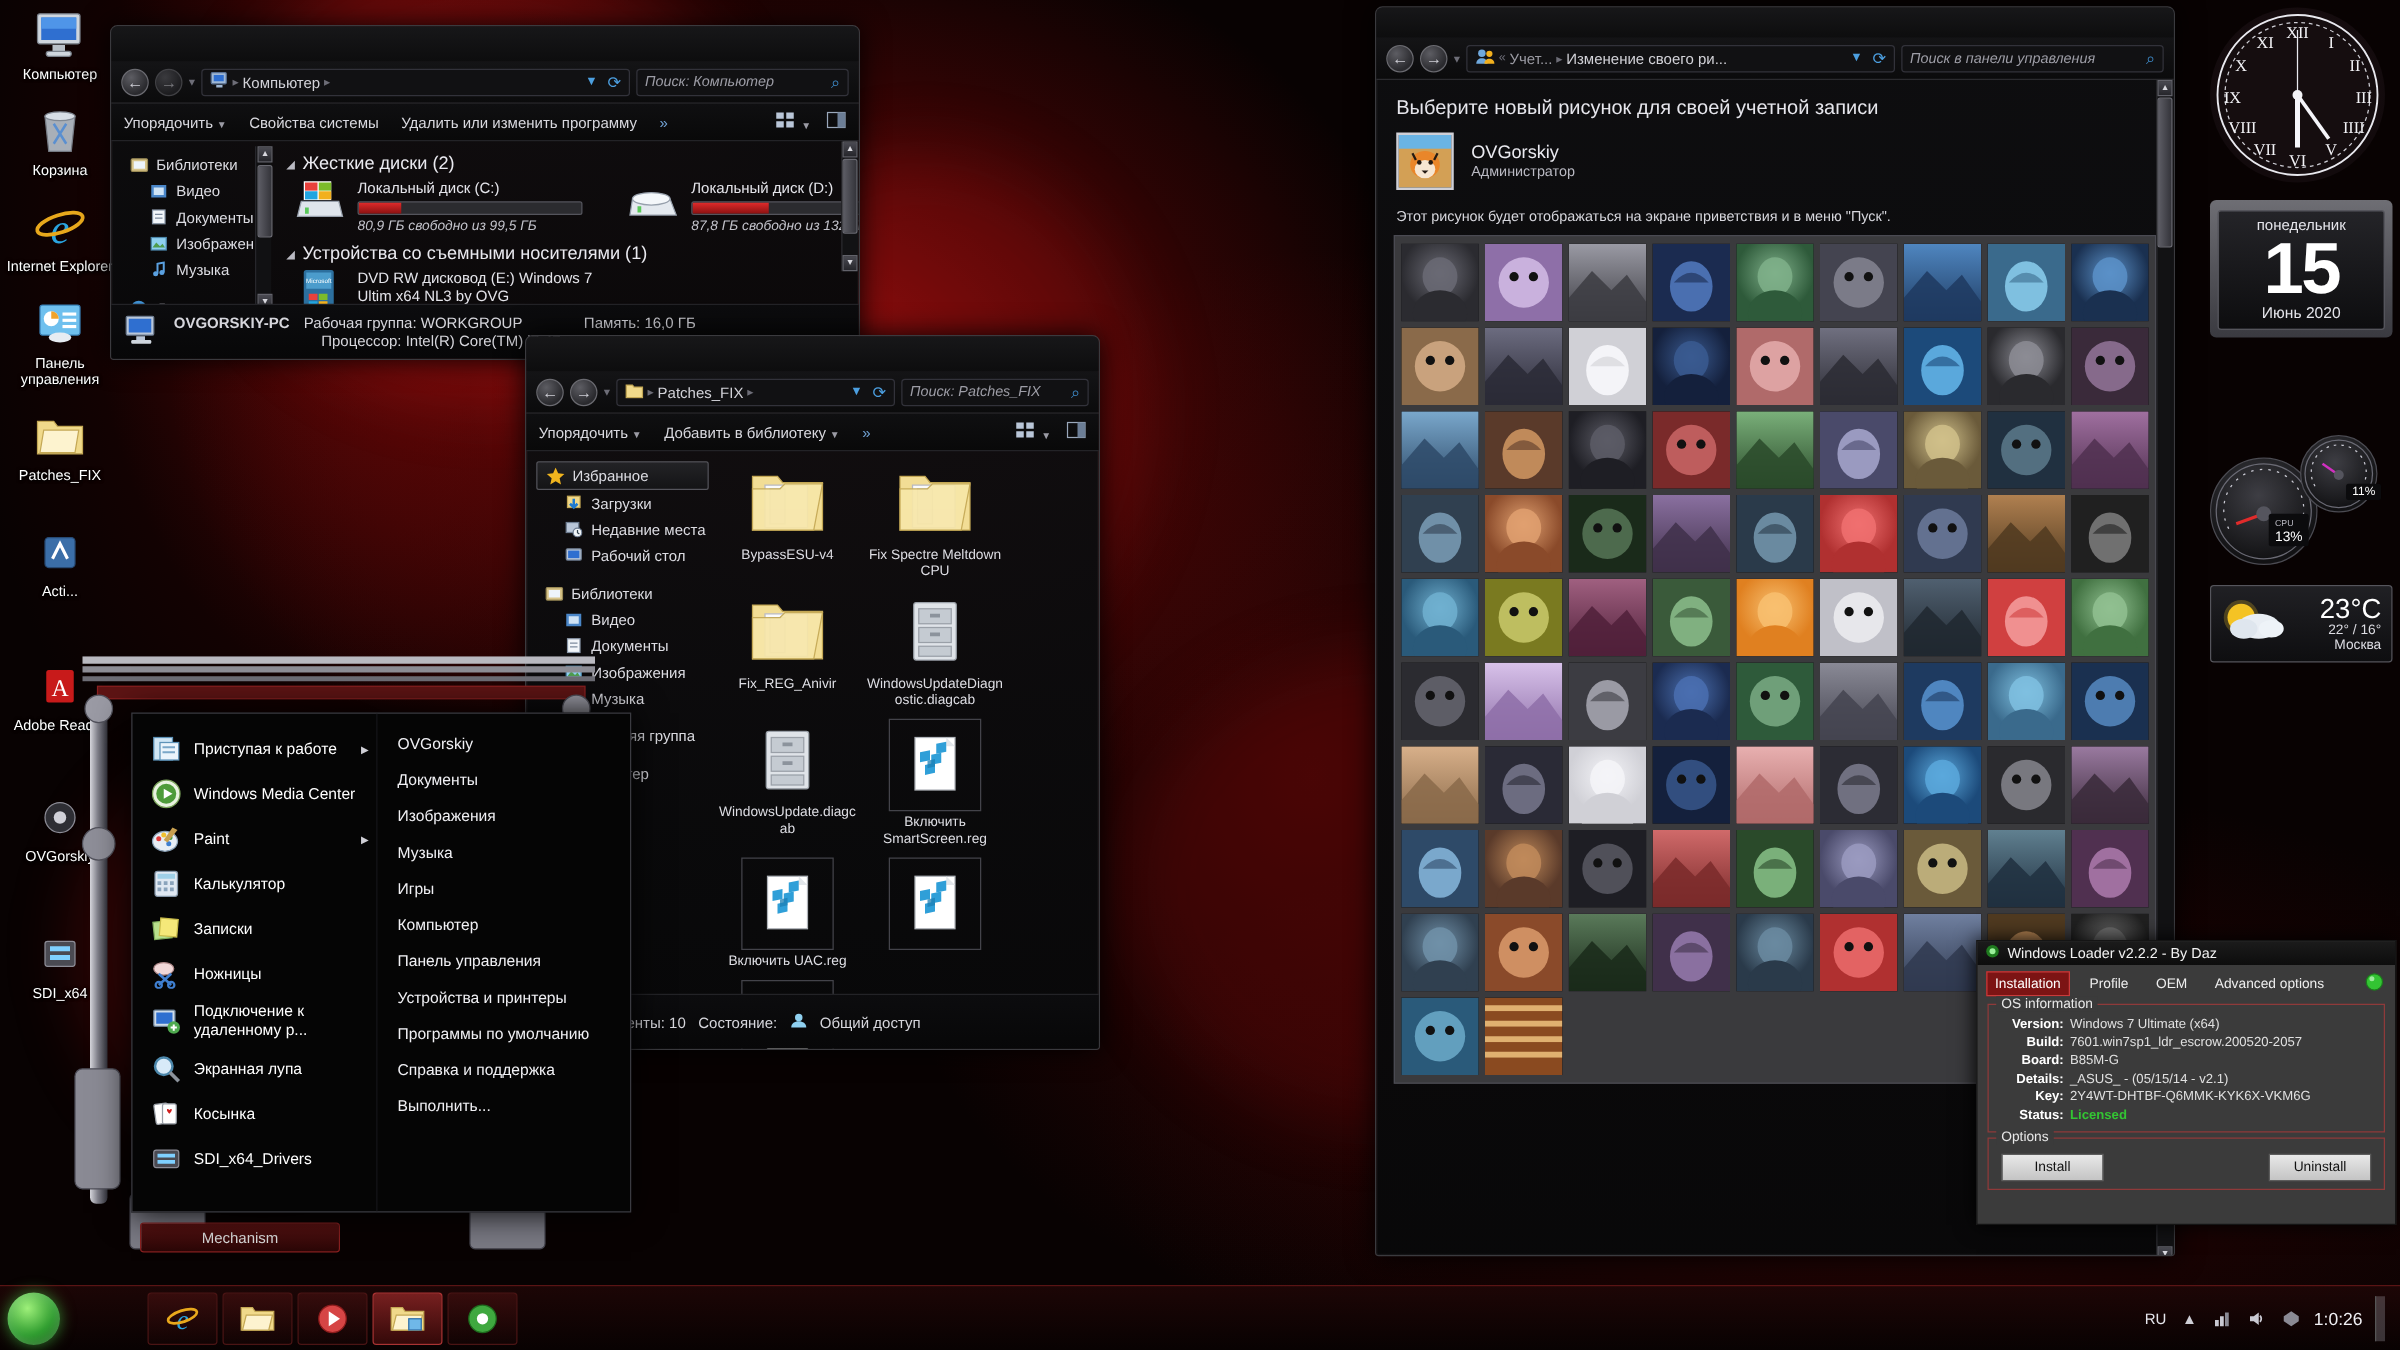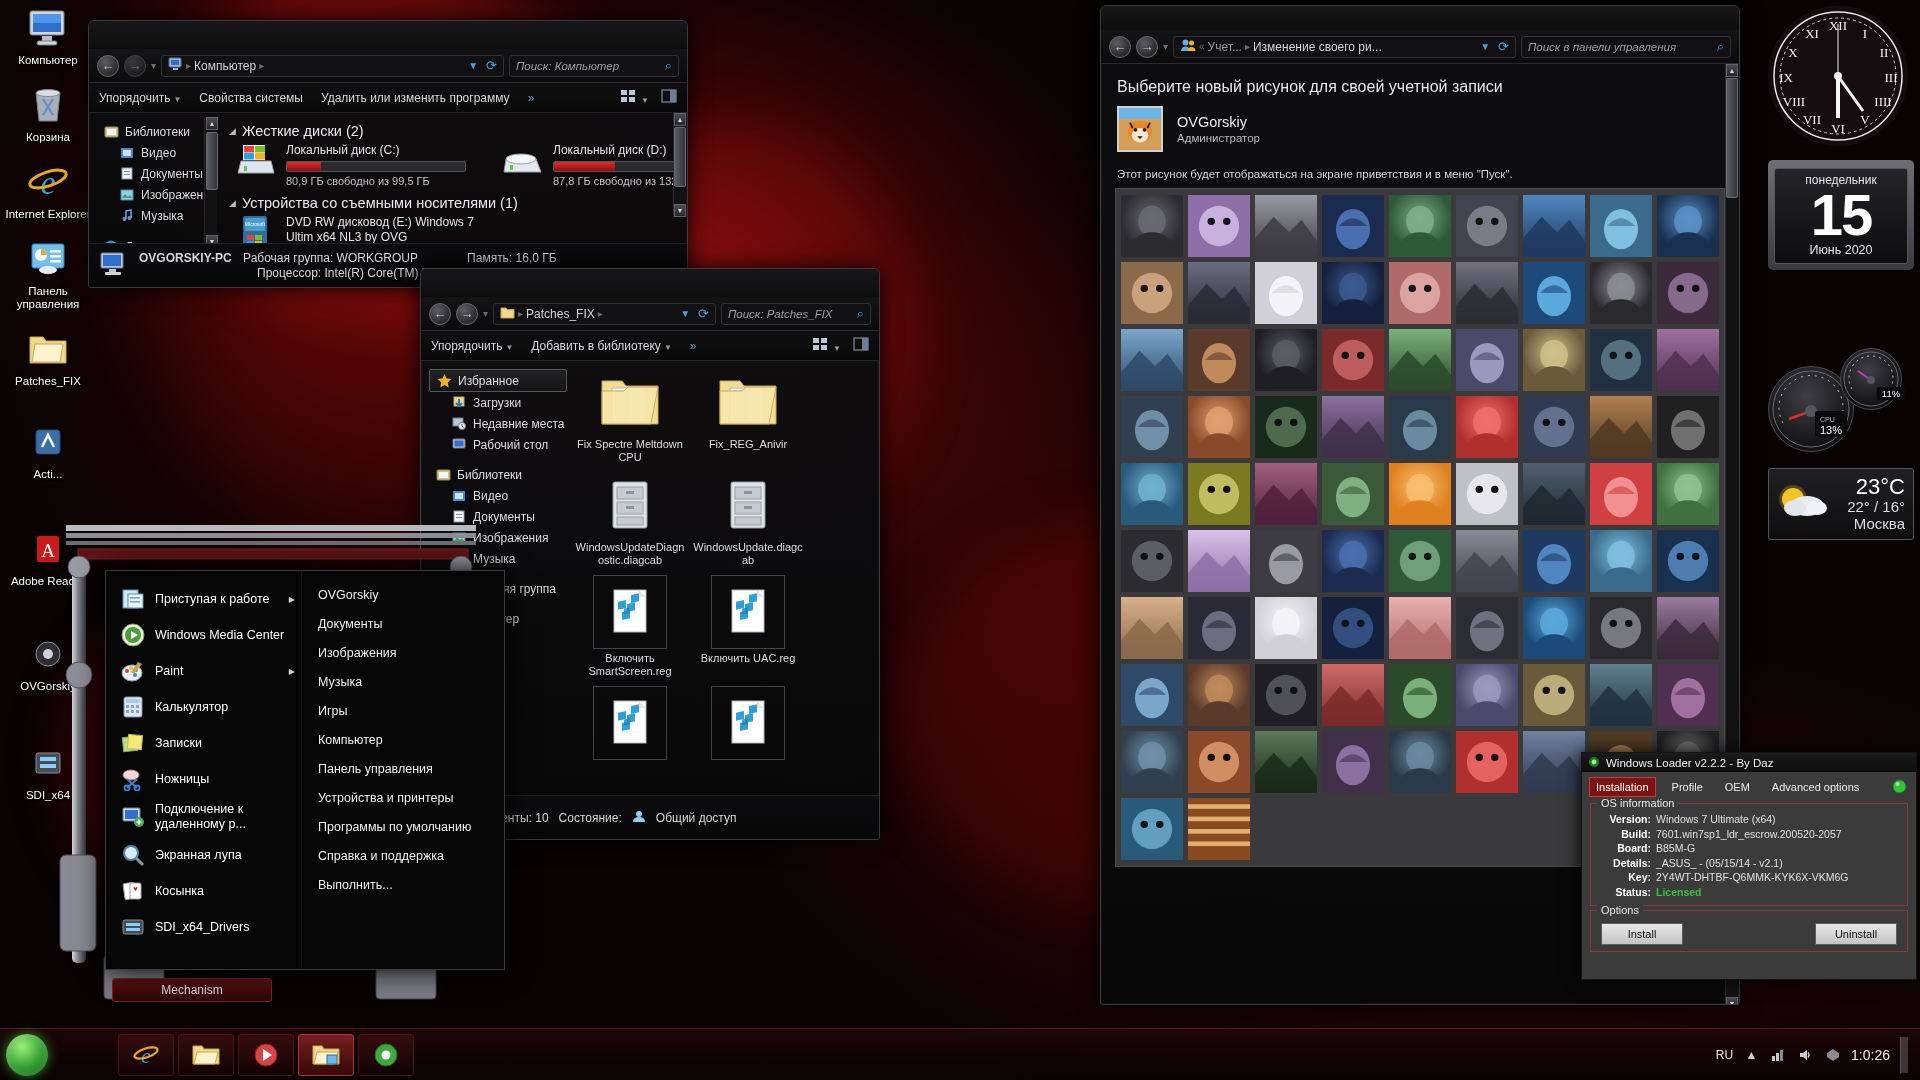--- a/index.html
+++ b/index.html
@@ -89,21 +89,21 @@
   
   #win-computer { left: 88px; top: 20px; width: 600px; height: 268px; }
   .grouphdr { font-size: 14.5px; color: #e9e9ef; display: flex; align-items: center; gap: 6px; margin: 6px 0 4px 6px; }
   .grouphdr .tri { font-size: 9px; color: #b9b9c2; }
   .drive { display: flex; gap: 9px; align-items: flex-start; }
   .drive-ico { width: 42px; height: 38px; flex: none; position: relative; }
   .drive-txt { font-size: 12px; color: #e4e4ea; line-height: 15px; }
   .bar { width: 180px; height: 11px; background: #2b2b2f; border: 1px solid #54545c; border-radius: 2px; margin: 3px 0 2px; overflow: hidden; }
   .bar > i { display: block; height: 100%; background: linear-gradient(180deg,#e02b2b,#8b1111); }
   .bar.full > i { background: linear-gradient(180deg,#ff6a6a,#e01818); }
-  .subtle { font-size: 11px; color: #c3c3cb; }
+  .subtle { font-size: 11px; color: #c3c3cb; font-style: italic; }
   
   #win-patches { left: 420px; top: 268px; width: 460px; height: 572px; }
   .filegrid { display: flex; flex-wrap: wrap; gap: 0; padding: 8px 4px; }
   .filecell { width: 118px; text-align: center; margin-bottom: 8px; }
   .filecell .thumb { height: 66px; display: flex; align-items: center; justify-content: center; }
   .filecell .thumb.boxed { border: 1px solid #43434a; width: 74px; height: 74px; margin: 0 auto; }
   .filecell .fname { font-size: 11px; color: #dedee4; line-height: 13px; margin-top: 3px; padding: 0 4px; word-wrap: break-word; }
   
   #win-user { left: 1100px; top: 5px; width: 640px; height: 1000px; }
   .ua-title { font-size: 16px; color: #e6e6ec; padding: 14px 16px 10px; }
@@ -163,21 +163,21 @@
   .calinner .dow { font-size: 12px; color: #e4e4ea; }
   .calinner .day { font-size: 58px; line-height: 56px; font-weight: bold; letter-spacing: -2px; }
   .calinner .mon { font-size: 12.5px; color: #e4e4ea; }
   .meter { width: 86px; height: 86px; border-radius: 50%;
      background: radial-gradient(circle at 45% 35%, #3e3e44, #121214 72%); border: 1px solid #4b4b52; position: relative; }
   .meter .mv { position: absolute; left: 50%; transform: translateX(-50%); bottom: 14px;
      font-size: 11px; color: #fff; background: #0b0b0d; padding: 1px 5px; border-radius: 2px; margin-left: 20px; }
   .wxgad { background: linear-gradient(180deg,#202024,#0e0e10); border: 1px solid #55555c; border-radius: 3px;
      display: flex; align-items: center; gap: 6px; padding: 7px 8px; }
   .wx-temp { font-size: 22px; color: #fff; line-height: 22px; text-align: right; }
-  .wx-sub { font-size: 15px; color: #dcdce2; text-align: right; }
+  .wx-sub { font-size: 11px; color: #dcdce2; text-align: right; }
   
   #taskbar { position: absolute; left: 0; bottom: 0; width: 1920px; height: 52px;
      background: linear-gradient(180deg, rgba(30,6,6,0.92), rgba(8,2,2,0.97)); border-top: 1px solid #5a1414; display: flex; align-items: center; }
   #startorb { width: 54px; height: 48px; display: flex; align-items: center; justify-content: center; }
   .orb { width: 42px; height: 42px; border-radius: 50%;
      background: radial-gradient(circle at 38% 30%, #9ef07a, #2e9c2e 55%, #0c4a0c 100%);
      box-shadow: 0 0 12px rgba(80,230,80,.55), inset 0 0 10px rgba(255,255,255,.25); }
   .tb-strip { display: flex; align-items: center; gap: 4px; padding-left: 64px; }
   .tbbtn { width: 56px; height: 42px; border: 1px solid #4a1414; border-radius: 3px;
      background: linear-gradient(180deg, rgba(70,16,16,.65), rgba(20,4,4,.75));
@@ -678,20 +678,31 @@
                   <rect x="1" y="2" width="13" height="8" rx="1" fill="#6fa8dc" stroke="#3c6f9c"></rect>
                   <rect x="3" y="4" width="9" height="4" fill="#d8eaf8"></rect>
                 </svg>
               </span>
               <span>Сеть</span>
             </div>
           </div>
       </div>
       <div style="flex:1;position:relative">
         <div class="filegrid" id="patches-files">
+            <div class="filecell">
+              <div class="thumb">
+                <svg width="62" height="54" viewBox="0 0 62 54">
+                  <path d="M3 6h20l4 5h32v38H3z" fill="#f2dd95" stroke="#c4a855"></path>
+                  <path d="M13 13h34v34H13z" fill="#fbfbfb" stroke="#b9b9c0"></path>
+                  <path d="M17 16h12v28H17z" fill="#eef1f5" stroke="#c6cad0"></path>
+                  <path d="M3 16h22l4-4h30l-7 37H3z" fill="#f7e6a8" stroke="#c4a855" opacity=".92"></path>
+                </svg>
+              </div>
+              <div class="fname">BypassESU-v4</div>
+            </div>
             <div class="filecell">
               <div class="thumb">
                 <svg width="62" height="54" viewBox="0 0 62 54">
                   <path d="M3 6h20l4 5h32v38H3z" fill="#f2dd95" stroke="#c4a855"></path>
                   <path d="M13 13h34v34H13z" fill="#fbfbfb" stroke="#b9b9c0"></path>
                   <path d="M17 16h12v28H17z" fill="#eef1f5" stroke="#c6cad0"></path>
                   <path d="M3 16h22l4-4h30l-7 37H3z" fill="#f7e6a8" stroke="#c4a855" opacity=".92"></path>
                 </svg>
               </div>
               <div class="fname">Fix Spectre Meltdown CPU</div>

